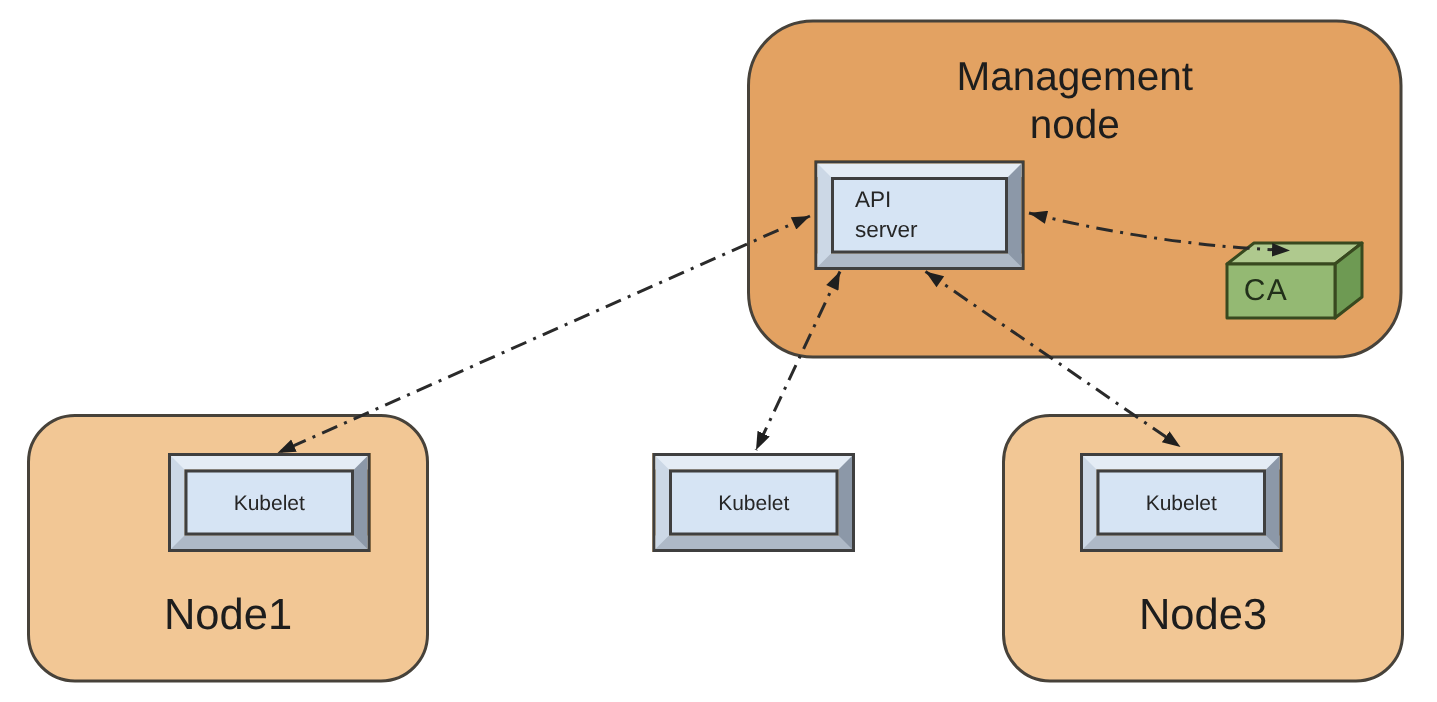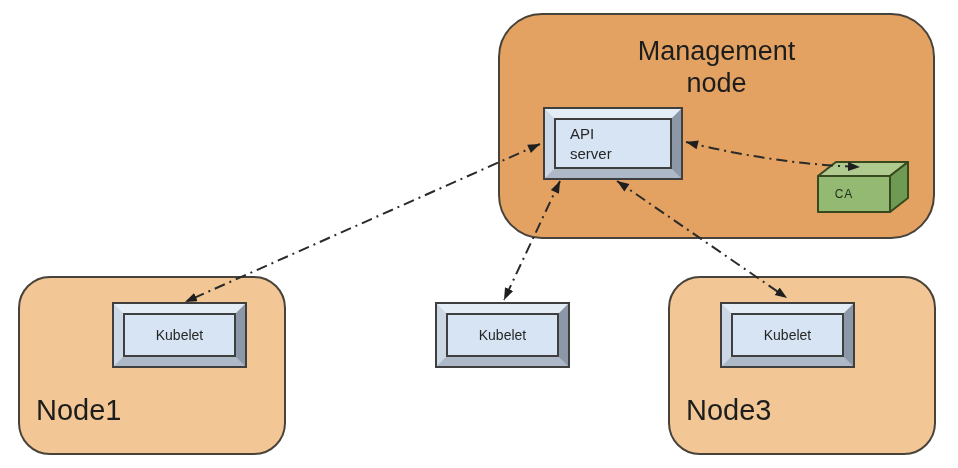--- a/index.html
+++ b/index.html
@@ -44,23 +44,23 @@
     left: 0; right: 0; top: 20px;
     text-align: center;
     font-size: 27px;
     line-height: 1.2;
     color: #1d1d1d;
     white-space: pre-line;
   }
   .worker-label {
     position: absolute;
     left: 0; right: 0; top: 116px;
+    text-align: center;
     font-size: 29px;
     color: #1d1d1d;
-    margin-left: 16px;
   }
 
   
   .chip {
     position: absolute;
     box-sizing: border-box;
     border: 2px solid #3f3f3f;
     background: #a16207;
   }
   .chip .bevel {
@@ -104,21 +104,21 @@
     width: 110px; height: 68px;
   }
   .ca-svg polygon { stroke: #38491f; stroke-width: 2; stroke-linejoin: round; }
   .ca-label {
     position: absolute;
     left: 818px; top: 176px;
     width: 52px; height: 36px;
     display: flex;
     align-items: center;
     justify-content: center;
-    font-size: 12px;
+    font-size: 20px;
     letter-spacing: 1px;
     color: #22301a;
   }
 
   
   .edges {
     position: absolute;
     left: 0; top: 0;
     width: 958px; height: 468px;
     pointer-events: none;

